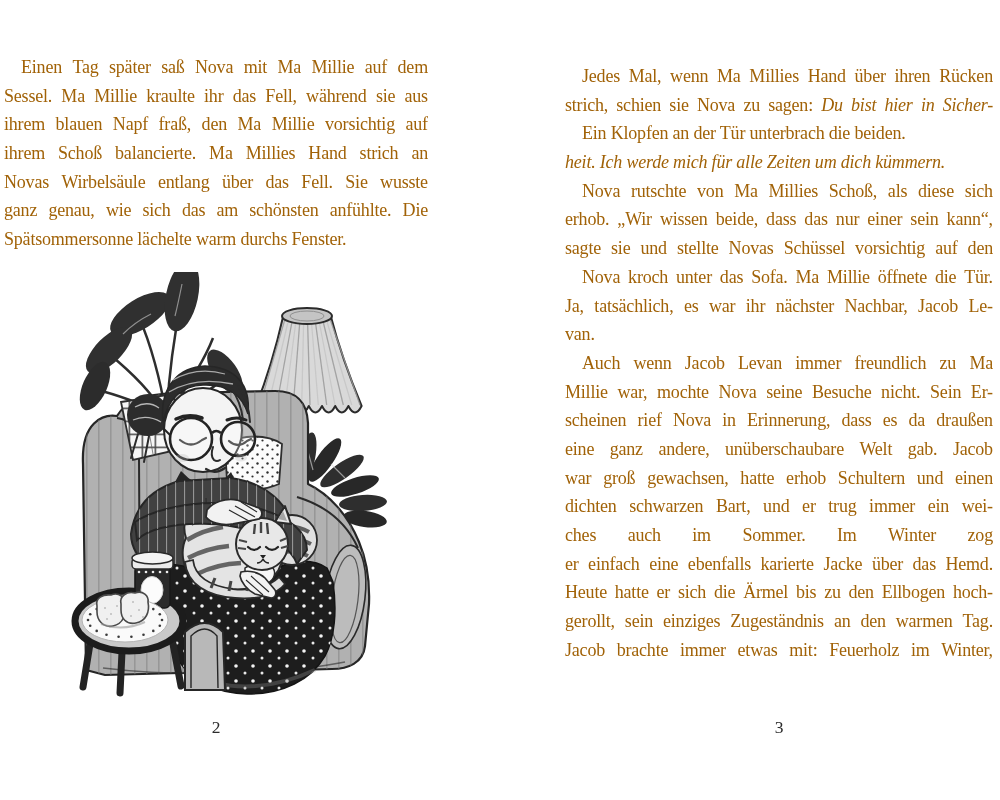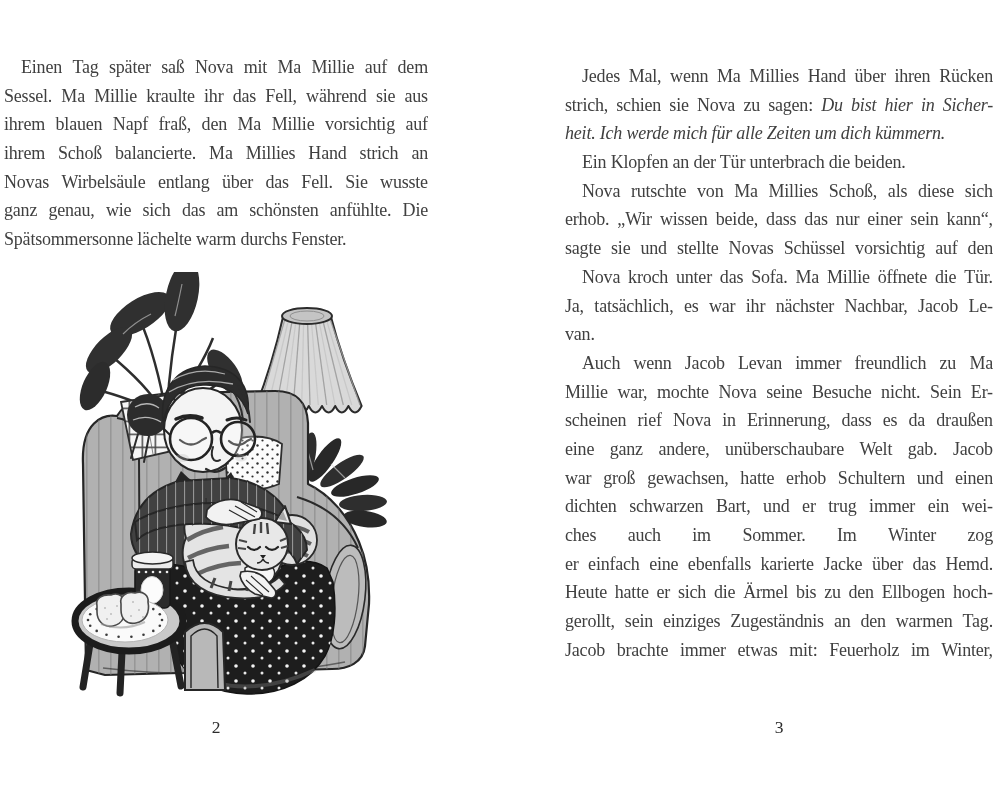--- a/index.html
+++ b/index.html
@@ -6,21 +6,21 @@
   body{
     width:1000px;height:800px;position:relative;overflow:hidden;
     background:#ffffff;color:#242424;
     font-family:"Liberation Serif","DejaVu Serif",serif;
   }
   .textblock{position:absolute;}
   #left-lines{left:4px;top:53px;width:424px;}
   #right-lines{left:565px;top:62px;width:428px;}
   .line{
     height:28.7px;line-height:28.7px;font-size:18px;
-    letter-spacing:-0.2px;white-space:nowrap;color:#404040;
+    letter-spacing:-0.2px;white-space:nowrap;color:#a16207;
   }
   .just{display:flex;justify-content:space-between;}
   .just .w{flex:0 0 auto;}
   .indent{padding-left:17px;}
   .it{font-style:italic;}
   .pageno{
     position:absolute;top:715px;font-size:17.5px;line-height:24px;
     text-align:center;color:#2b2b2b;
   }
   #pageno-left{left:4px;width:424px;}
@@ -117,22 +117,22 @@
       <span class="w">sie</span>
       <span class="w">Nova</span>
       <span class="w">zu</span>
       <span class="w">sagen:</span>
       <span class="w it">Du</span>
       <span class="w it">bist</span>
       <span class="w it">hier</span>
       <span class="w it">in</span>
       <span class="w it">Sicher-</span>
     </div>
+    <div class="line indent end"><span>Ein Klopfen an der Tür unterbrach die beiden.</span></div>
     <div class="line end"><span class="it">heit. Ich werde mich für alle Zeiten um dich kümmern.</span></div>
-    <div class="line indent end"><span>Ein Klopfen an der Tür unterbrach die beiden.</span></div>
     <div class="line indent just">
       <span class="w">Nova</span>
       <span class="w">rutschte</span>
       <span class="w">von</span>
       <span class="w">Ma</span>
       <span class="w">Millies</span>
       <span class="w">Schoß,</span>
       <span class="w">als</span>
       <span class="w">diese</span>
       <span class="w">sich</span>

